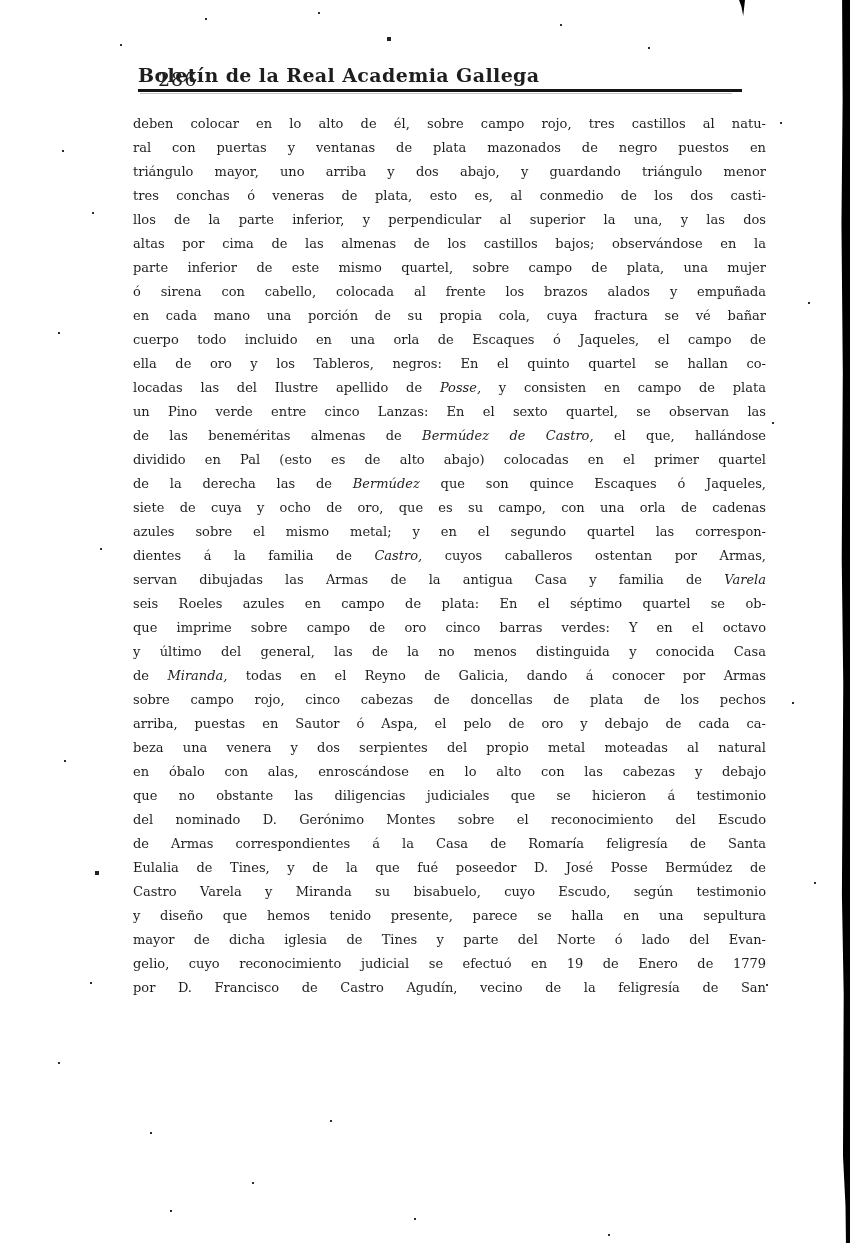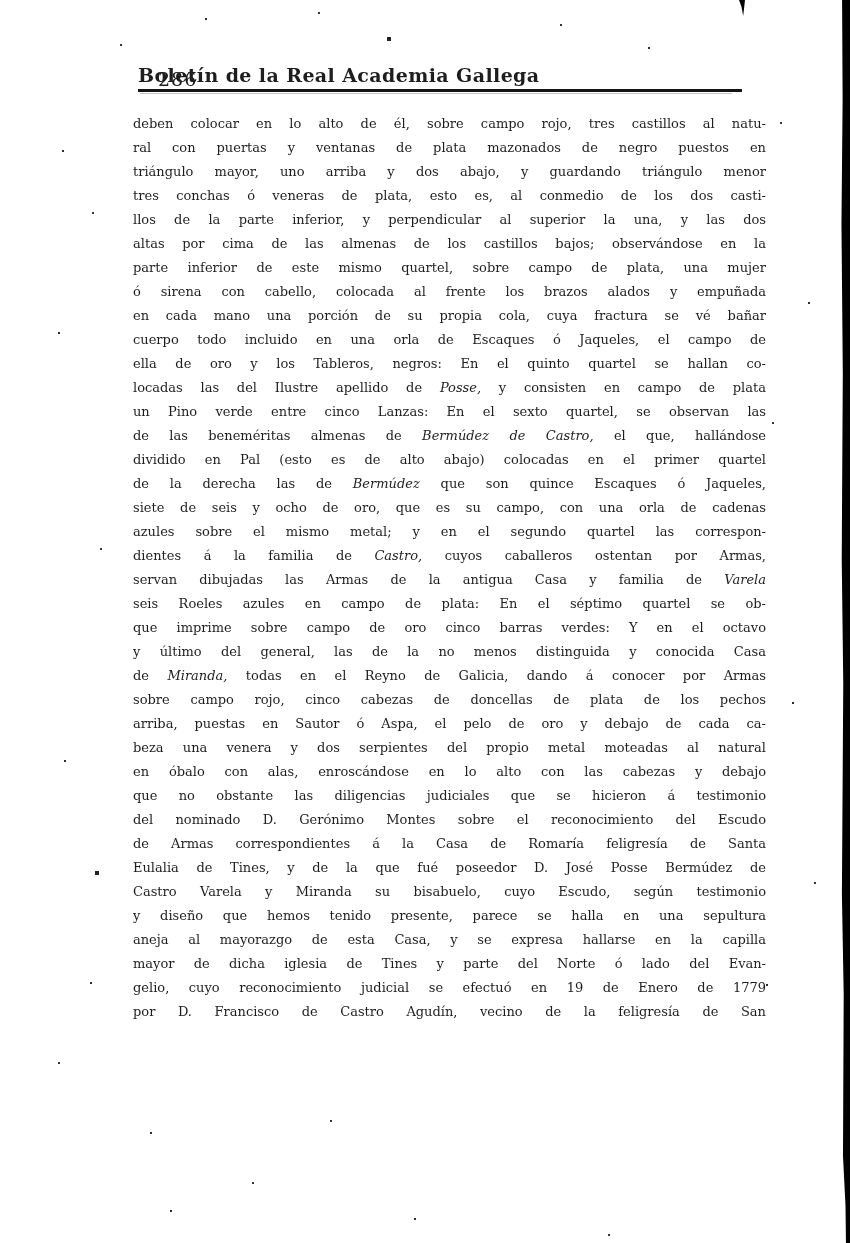--- a/index.html
+++ b/index.html
@@ -83,39 +83,38 @@
       <div class="line"><span>parte inferior de este mismo quartel, sobre campo de plata, una mujer</span></div>
       <div class="line"><span>ó sirena con cabello, colocada al frente los brazos alados y empuñada</span></div>
       <div class="line"><span>en cada mano una porción de su propia cola, cuya fractura se vé bañar</span></div>
       <div class="line"><span>cuerpo todo incluido en una orla de Escaques ó Jaqueles, el campo de</span></div>
       <div class="line"><span>ella de oro y los Tableros, negros: En el quinto quartel se hallan co-</span></div>
       <div class="line"><span>locadas las del Ilustre apellido de </span><i>Posse,</i><span> y consisten en campo de plata</span></div>
       <div class="line"><span>un Pino verde entre cinco Lanzas: En el sexto quartel, se observan las</span></div>
       <div class="line"><span>de las beneméritas almenas de </span><i>Bermúdez de Castro,</i><span> el que, hallándose</span></div>
       <div class="line"><span>dividido en Pal (esto es de alto abajo) colocadas en el primer quartel</span></div>
       <div class="line"><span>de la derecha las de </span><i>Bermúdez</i><span> que son quince Escaques ó Jaqueles,</span></div>
-      <div class="line"><span>siete de seis y ocho de oro, que es su campo, con una orla de cadenas</span></div>
+      <div class="line"><span>siete de cuya y ocho de oro, que es su campo, con una orla de cadenas</span></div>
       <div class="line"><span>azules sobre el mismo metal; y en el segundo quartel las correspon-</span></div>
       <div class="line"><span>dientes á la familia de </span><i>Castro,</i><span> cuyos caballeros ostentan por Armas,</span></div>
       <div class="line"><span>servan dibujadas las Armas de la antigua Casa y familia de </span><i>Varela</i></div>
       <div class="line"><span>seis Roeles azules en campo de plata: En el séptimo quartel se ob-</span></div>
       <div class="line"><span>que imprime sobre campo de oro cinco barras verdes: Y en el octavo</span></div>
       <div class="line"><span>y último del general, las de la no menos distinguida y conocida Casa</span></div>
       <div class="line"><span>de </span><i>Miranda,</i><span> todas en el Reyno de Galicia, dando á conocer por Armas</span></div>
       <div class="line"><span>sobre campo rojo, cinco cabezas de doncellas de plata de los pechos</span></div>
       <div class="line"><span>arriba, puestas en Sautor ó Aspa, el pelo de oro y debajo de cada ca-</span></div>
       <div class="line"><span>beza una venera y dos serpientes del propio metal moteadas al natural</span></div>
       <div class="line"><span>en óbalo con alas, enroscándose en lo alto con las cabezas y debajo</span></div>
       <div class="line"><span>que no obstante las diligencias judiciales que se hicieron á testimonio</span></div>
       <div class="line"><span>del nominado D. Gerónimo Montes sobre el reconocimiento del Escudo</span></div>
       <div class="line"><span>de Armas correspondientes á la Casa de Romaría feligresía de Santa</span></div>
       <div class="line"><span>Eulalia de Tines, y de la que fué poseedor D. José Posse Bermúdez de</span></div>
       <div class="line"><span>Castro Varela y Miranda su bisabuelo, cuyo Escudo, según testimonio</span></div>
       <div class="line"><span>y diseño que hemos tenido presente, parece se halla en una sepultura</span></div>
-      <div class="line"><span>aneja al mayorazgo de esta Casa, y se expresa hallarse en la capilla</span></div>
       <div class="line"><span>mayor de dicha iglesia de Tines y parte del Norte ó lado del Evan-</span></div>
       <div class="line"><span>gelio, cuyo reconocimiento judicial se efectuó en 19 de Enero de 1779</span></div>
       <div class="line"><span>por D. Francisco de Castro Agudín, vecino de la feligresía de San</span></div>
     </div>
 
   <div class="scan-edge-right"></div>
   <div class="scan-mark-top"></div>
   <div class="noise-specks"></div>
 
 </div>

